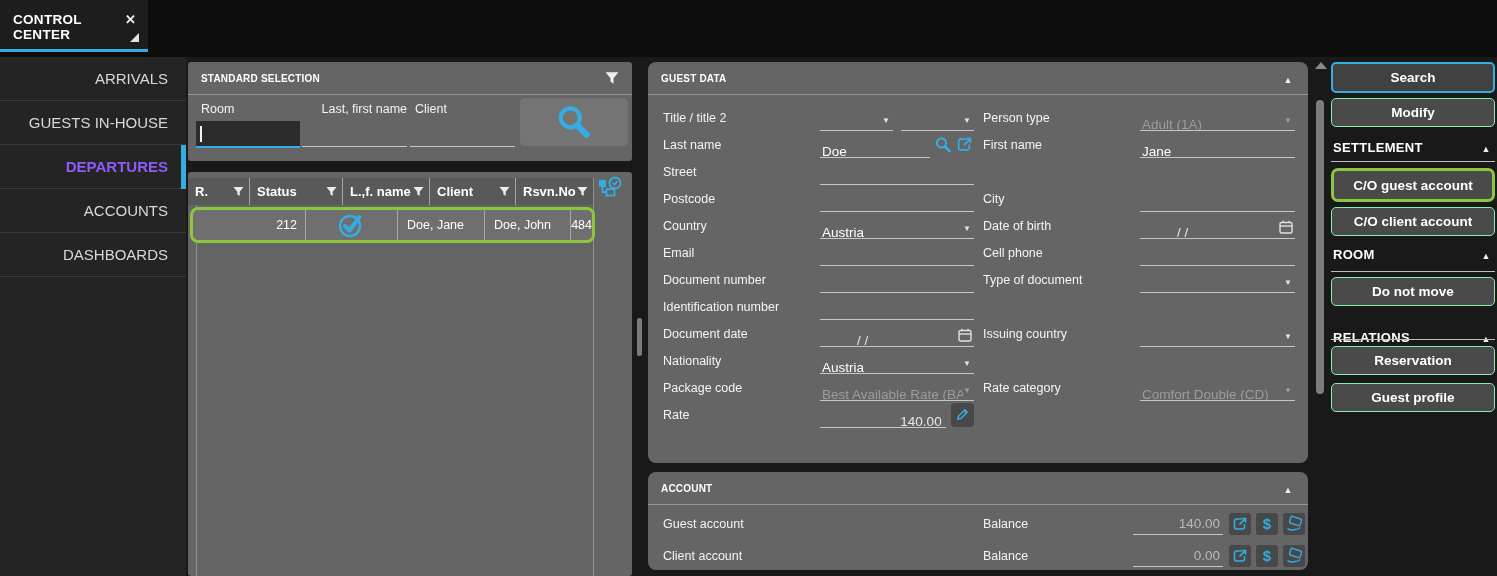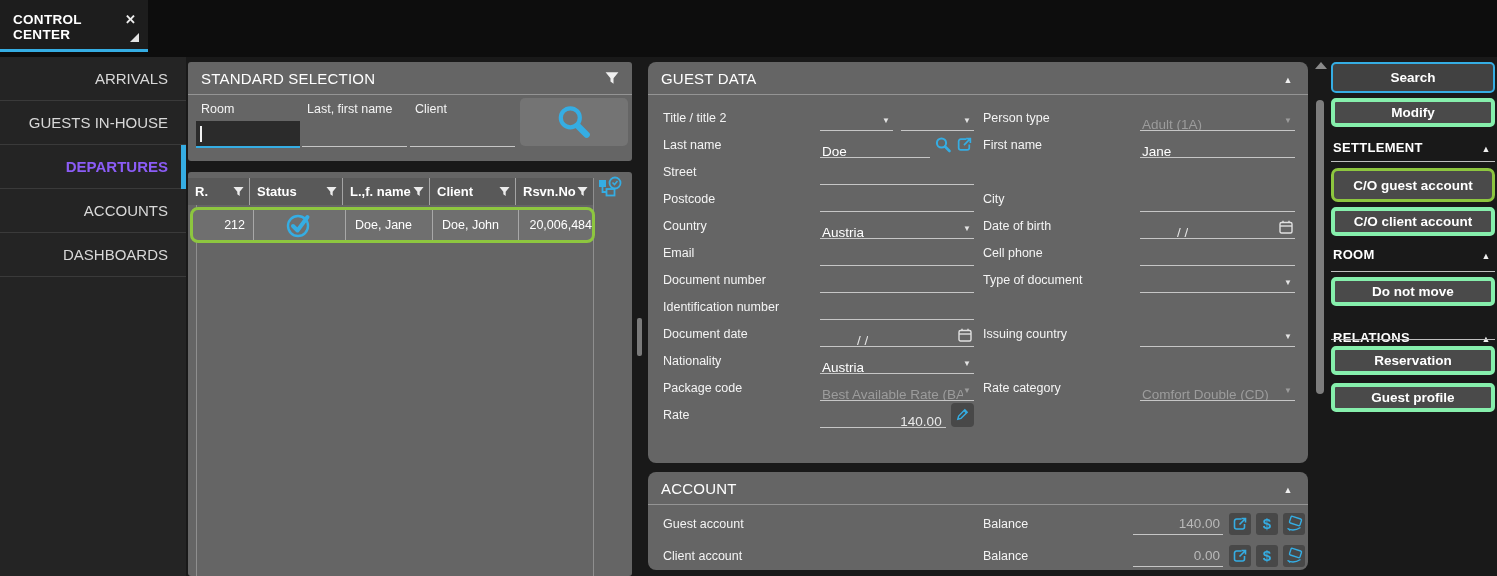--- a/index.html
+++ b/index.html
@@ -25,21 +25,21 @@
   .nav{position:absolute; left:0; top:57px; width:186px; height:519px; background:var(--nav);}
   .nav-item{position:relative; height:44px; line-height:44px; text-align:right; padding-right:18px;
        color:#d8d8d8; font-size:15px; border-bottom:1px solid #3a3a3a; cursor:default;}
   .nav-item.active{color:#8b5cf6; font-weight:700;}
   .nav-item.active::after{content:""; position:absolute; right:0; top:0; bottom:-1px; width:5px; background:var(--blue);}
 
   
   .panel{position:absolute; background:var(--panel); border-radius:3px;}
   .p-header{height:33px; display:flex; align-items:center; justify-content:space-between;
        padding:0 13px; border-bottom:1px solid var(--hline);}
-  .p-title{font-size:15px; font-weight:400; color:#fff; letter-spacing:.2px;}
+  .p-title{font-size:10px; font-weight:700; color:#fff; letter-spacing:.2px;}
   .collapse{width:14px; text-align:center;}
   .collapse::after{content:"▲"; font-size:9px; color:#f0f0f0;}
 
   
   .sel-panel{left:188px; top:62px; width:444px; height:99px;}
   .sel-body{position:relative; height:64px;}
   .sel-field{position:absolute; top:0; height:60px;}
   .sel-label{font-size:12.5px; color:var(--txt); margin:7px 0 0 5px;}
   .sel-underline{position:absolute; left:0; right:0; top:26px; height:26px; border-bottom:1px solid var(--line);}
   .room-input{position:absolute; left:0; top:26px; width:104px; height:27px; background:#2b2b2b;
@@ -102,21 +102,21 @@
   .dollar::after{content:"$"; color:var(--blue); font-size:15px; font-weight:700;}
 
   
   .r-arrow{position:absolute; left:1315px; top:62px; width:0; height:0;
        border-left:6px solid transparent; border-right:6px solid transparent; border-bottom:7px solid #8a8a8a;}
   .r-thumb{position:absolute; left:1316px; top:100px; width:8px; height:294px; background:#7d7d7d; border-radius:4px;}
 
   
   .actions{position:absolute; left:1331px; top:57px; width:164px; height:519px;}
   .act-btn{position:absolute; left:0; width:164px; height:29px; background:var(--btn);
-       border:4px solid #86efac; border-radius:5px; color:#fff; font-size:13.5px; font-weight:600;
+       border:1px solid #86efac; border-radius:5px; color:#fff; font-size:13.5px; font-weight:600;
        display:flex; align-items:center; justify-content:center; cursor:pointer;}
   .act-btn.primary{height:31px; border:2px solid var(--blue); background:#414141;}
   .act-btn.hl{height:34px; border:3px solid var(--green); border-radius:7px;}
   .sec-head{position:absolute; left:2px; width:160px; display:flex; justify-content:space-between;
        align-items:center; color:#fff; font-size:13px; font-weight:700; letter-spacing:.3px;}
   .sec-line{position:absolute; left:0; width:164px; height:1px; background:#bfbfbf;}
 
   svg{display:block;}
 </style>
 </head>
@@ -146,21 +146,21 @@
       <svg class="funnel" width="14" height="14" viewBox="0 0 12 12">
           <path d="M0.5 1h11L7.3 6.2V11L4.7 9V6.2Z" fill="#f0f0f0"></path>
         </svg>
     </div>
     <div class="sel-body">
       <div class="sel-field" style="left:8px; width:104px;">
         <div class="sel-label">Room</div>
         <input class="room-input" value="" style="">
         <span class="caret-line"></span>
       </div>
-      <div class="sel-field" style="left:114px; width:105px;">
+      <div class="sel-field" style="left:114px; width:105px;text-align:right;">
         <div class="sel-label">Last, first name</div>
         <div class="sel-underline"></div>
       </div>
       <div class="sel-field" style="left:222px; width:105px;">
         <div class="sel-label">Client</div>
         <div class="sel-underline"></div>
       </div>
       <div class="search-btn">
         <svg width="38" height="38" viewBox="0 0 36 36" fill="none">
           <circle cx="14.5" cy="14" r="9" stroke="#35ade3" stroke-width="4"></circle>
@@ -206,21 +206,21 @@
       </div>
     </div>
     <svg class="traces" width="26" height="25" viewBox="0 0 26 25" fill="none">
       <rect x="1" y="4" width="7" height="7" fill="#35ade3"></rect>
       <path d="M4.5 11v5h4" stroke="#35ade3" stroke-width="1.8"></path>
       <rect x="8.5" y="13" width="8" height="6.5" stroke="#35ade3" stroke-width="1.8"></rect>
       <circle cx="17" cy="7" r="5.5" stroke="#35ade3" stroke-width="1.8"></circle>
       <path d="M14.5 6.5l2 2 3-3.5" stroke="#35ade3" stroke-width="1.6" fill="none"></path>
     </svg>
     <div class="trow">
-      <div class="td" style="width:61px; justify-content:flex-end; padding-right:8px;">212</div>
+      <div class="td" style="width:81px; justify-content:flex-end; padding-right:8px;margin-left:32px;">212</div>
       <div class="td" style="width:92px; justify-content:center;">
         <svg width="30" height="28" viewBox="0 0 30 28" fill="none">
           <circle cx="13" cy="15" r="10" stroke="#35ade3" stroke-width="2.4"></circle>
           <path d="M8 15l4.5 4.5L22.5 6" stroke="#35ade3" stroke-width="4" stroke-linecap="round" stroke-linejoin="round" fill="none"></path>
         </svg>
       </div>
       <div class="td" style="width:87px; padding-left:9px;">Doe, Jane</div>
       <div class="td" style="width:86px; padding-left:9px;">Doe, John</div>
       <div class="td" style="flex:1; justify-content:flex-end;">20,006,484</div>
     </div>

